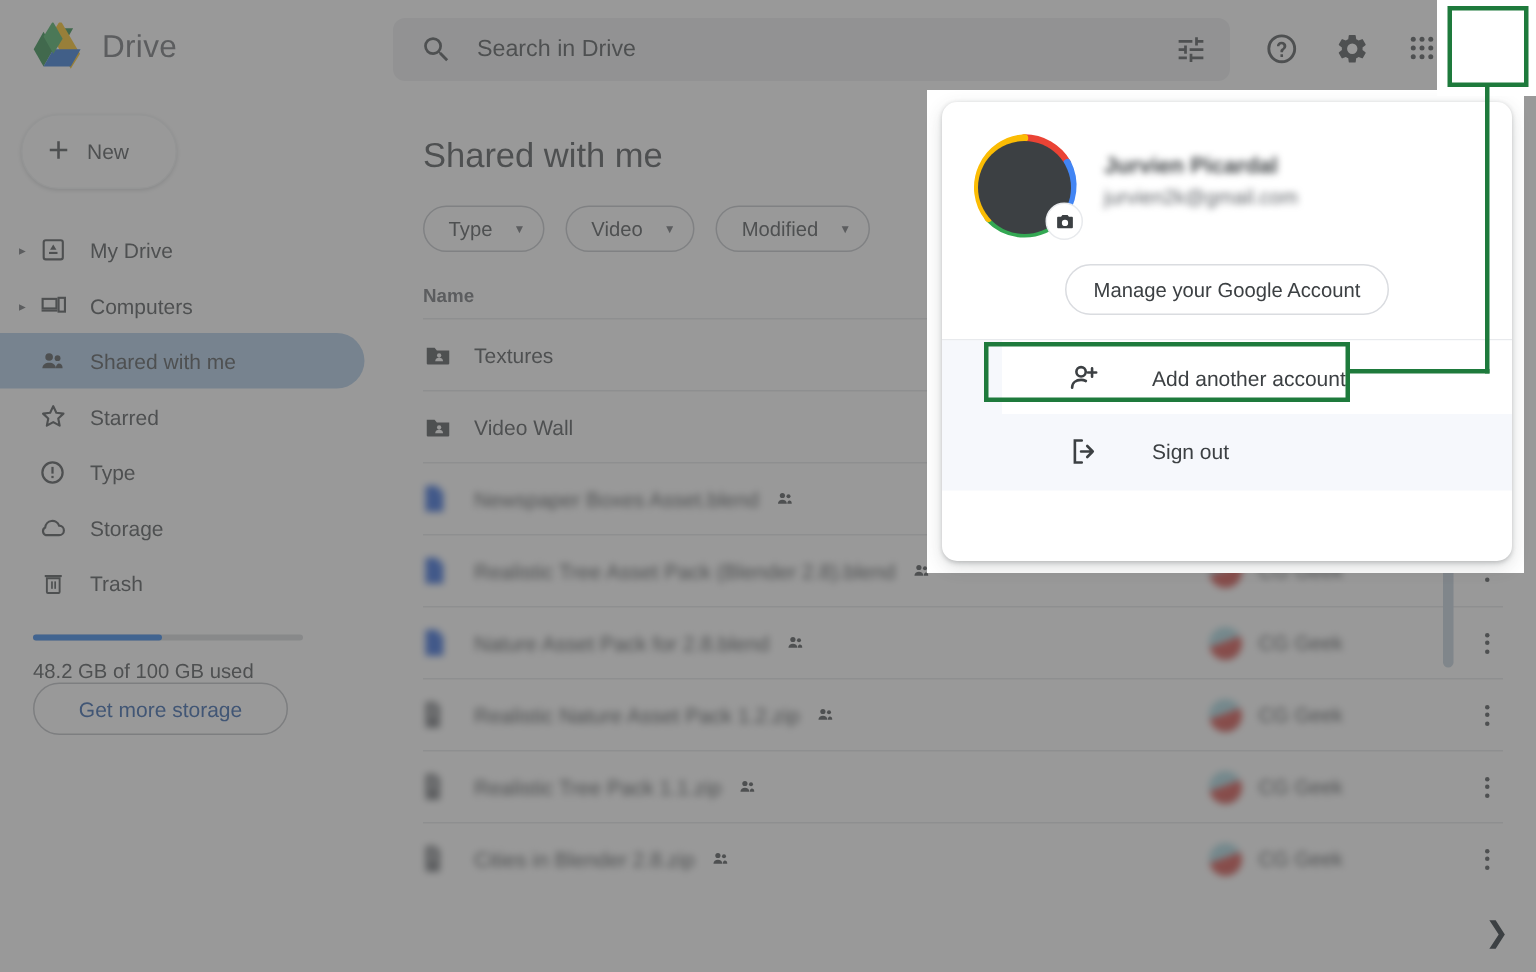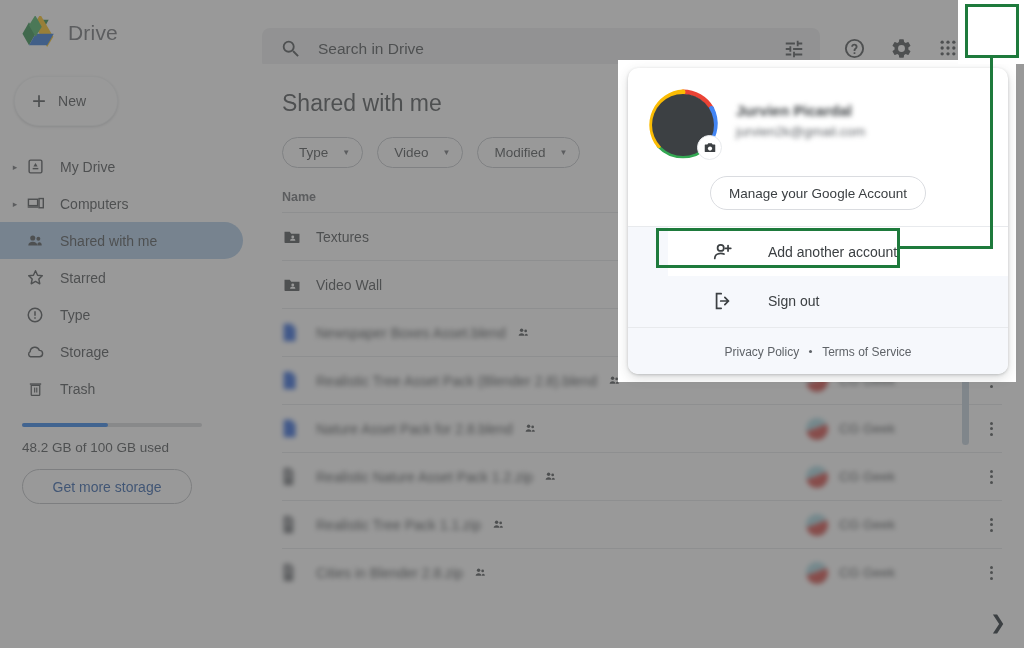--- a/index.html
+++ b/index.html
@@ -14,22 +14,22 @@
   
   .app { position: absolute; inset: 0; }
   .dim-overlay {
     position: absolute; inset: 0;
     background: rgba(90,90,90,0.62);
     z-index: 40; pointer-events: none;
   }
 
   
   .header {
-    position: absolute; top: 16px; left: 0; width: 1024px; height: 64px;
-    display: flex; align-items: flex-start;
+    position: absolute; top: 0; left: 0; width: 1024px; height: 64px;
+    display: flex; align-items: center;
   }
   .brand { display: flex; align-items: center; width: 256px; padding-left: 22px; }
   .drive-logo { width: 38px; height: 34px; }
   .brand-name {
     font-size: 21px; color: #5f6368; margin-left: 8px; letter-spacing: .2px;
   }
   .searchbar {
     position: absolute; left: 262px; top: 12px; width: 558px; height: 42px;
     background: #ecedef; border-radius: 8px; display: flex; align-items: center;
   }
@@ -78,21 +78,21 @@
   }
   .nav-item.active { background: #a5c5e4; }
   .nav-caret { width: 14px; font-size: 9px; color: #5f6368; text-align: center; }
   .nav-ico { width: 26px; display: flex; align-items: center; justify-content: center; }
   .nav-lbl { font-size: 14px; margin-left: 12px; }
   .storage-wrap { margin: 16px 22px 0 22px; }
   .bar-track { width: 180px; height: 4px; background: #d2d5d8; border-radius: 2px; }
   .bar-fill { height: 4px; background: #1a73e8; border-radius: 2px; width: 48%; }
   .storage-txt { margin-top: 13px; font-size: 13.5px; color: #3c4043; }
   .get-storage {
-    margin-top: 14px; width: 170px; height: 35px; border-radius: 18px;
+    width: 170px; height: 35px; border-radius: 18px;
     border: 1px solid #b6b9bd; background: transparent;
     font-family: "Liberation Sans", sans-serif;
     font-size: 14px; color: #1a4fa0; cursor: pointer;
   }
 
   
   .main { position: absolute; left: 258px; top: 64px; width: 766px; height: 584px; background: #fff; }
   .page-title { margin: 26px 0 0 24px; font-size: 23px; color: #3c4043; font-weight: normal; }
   .chips { display: flex; gap: 14px; margin: 20px 0 0 24px; }
   .chip {
@@ -633,25 +633,20 @@
         <span class="pi-ico">
           <svg width="22" height="22" viewBox="0 0 24 24">
               <path d="M10 4H5v16h5" fill="none" stroke="#3c4043" stroke-width="1.9" stroke-linecap="round"></path>
               <path d="M14 8l4 4-4 4M9.5 12H18" fill="none" stroke="#3c4043" stroke-width="1.9" stroke-linecap="round" stroke-linejoin="round"></path>
             </svg>
         </span>
         <span class="pi-lbl">Sign out</span>
       </div>
     </div>
 
-    <div class="pop-footer">
-      <a>Privacy Policy</a>
-      <span class="pop-dot"></span>
-      <a>Terms of Service</a>
-    </div>
   </div>
 
   <div class="hl-white-v"></div>
   <div class="hl-box hl-avatar"></div>
   <div class="hl-box hl-add"></div>
   <div class="conn conn-v"></div>
   <div class="conn conn-h"></div>
 
 </div>
 

